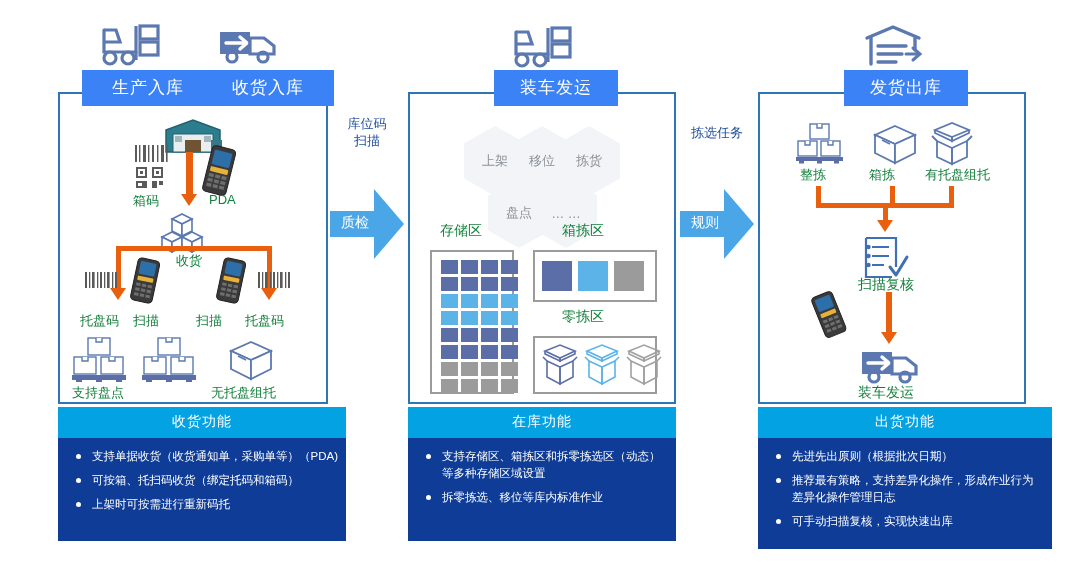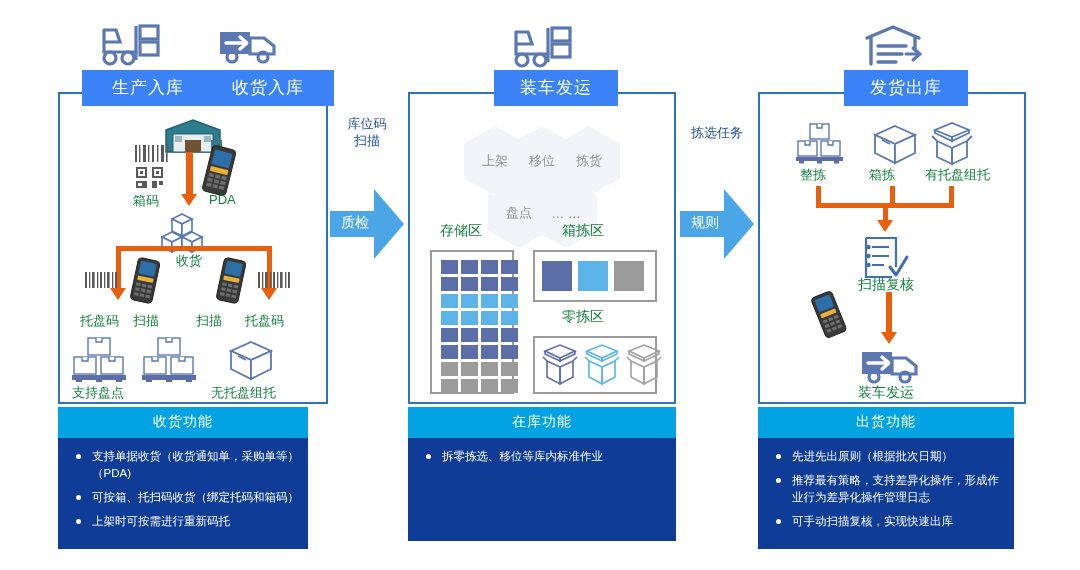--- a/index.html
+++ b/index.html
@@ -31,24 +31,24 @@
     white-space:nowrap;
     text-align:center;
     z-index:5;
     font-family:Liberation Mono, monospace;
   }
 
   
   .topicon{position:absolute;color:#5B79B0;z-index:4;}
 
   
-  .card{position:absolute;width:250px;box-sizing:border-box;}
+  .card{position:absolute;width:288px;box-sizing:border-box;}
   .card-1{left:58px;  top:407px;}
   .card-2{left:408px; top:407px;width:268px;}
-  .card-3{left:758px; top:407px;width:256px;}
+  .card-3{left:758px; top:407px;width:294px;}
   .card-head{
     background:#03A2E3;color:#fff;
     font-size:14px;text-align:center;
     padding:6px 0 7px 0;
     letter-spacing:1px;
   }
   .card-body{
     background:#0E3C96;
     padding:10px 8px 12px 8px;
     min-height:103px;
@@ -469,20 +469,21 @@
           <path d="M32 17 L19 23 L19 40 L32 33 Z"></path>
       <path d="M6 17 L2 13 M32 17 L36 13"></path>
     </g>
       </svg>
   </div>
 
   <div class="card card-2">
     <div class="card-head">在库功能</div>
     <div class="card-body">
       <ul>
+        <li>支持存储区、箱拣区和拆零拣选区（动态）等多种存储区域设置</li>
         <li>拆零拣选、移位等库内标准作业</li>
       </ul>
     </div>
   </div>
 
   <div class="conn-label" style="left:679px;top:124px;width:76px;">拣选任务</div>
   <div class="abs" style="left:680px;top:185px;">
     <svg width="76" height="78" viewBox="0 0 76 78">
       <path d="M0 26 L44 26 L44 4 L74 39 L44 74 L44 52 L0 52 Z" fill="#4BA6E8"></path>
     </svg>

